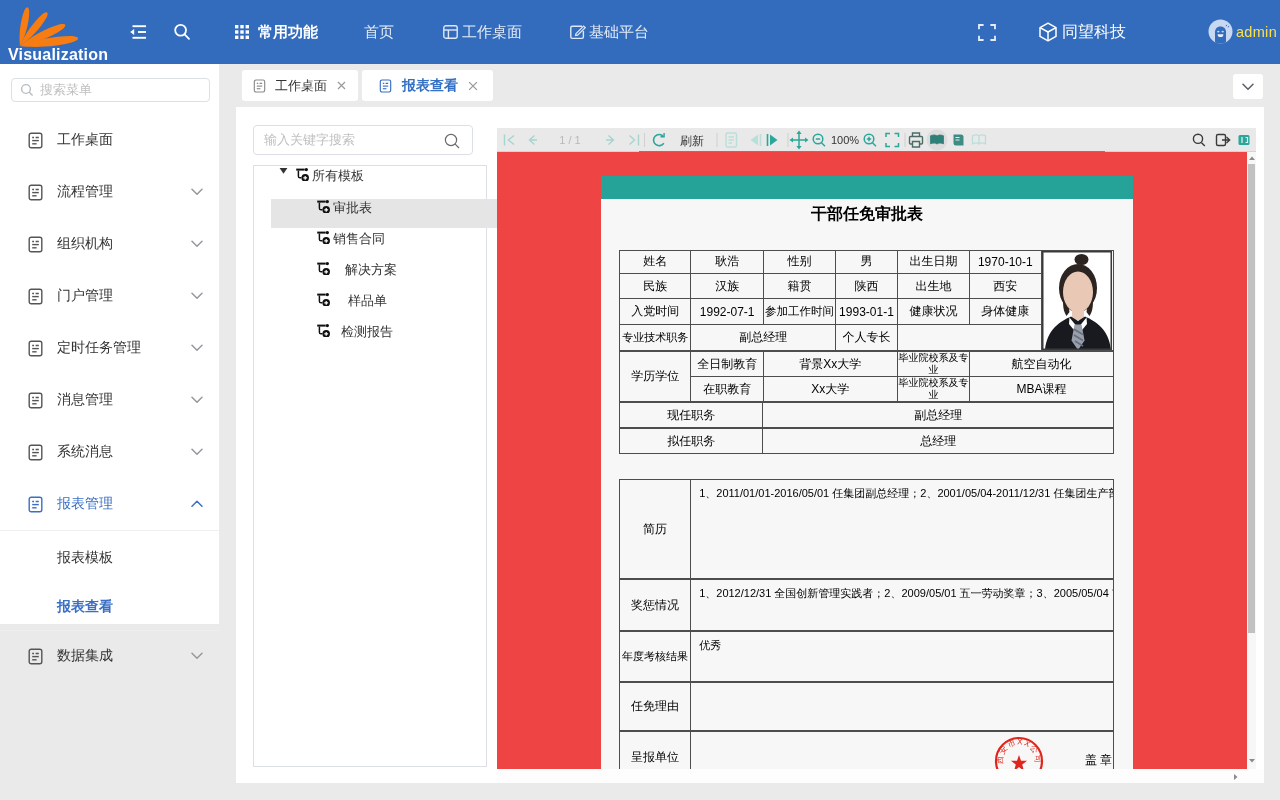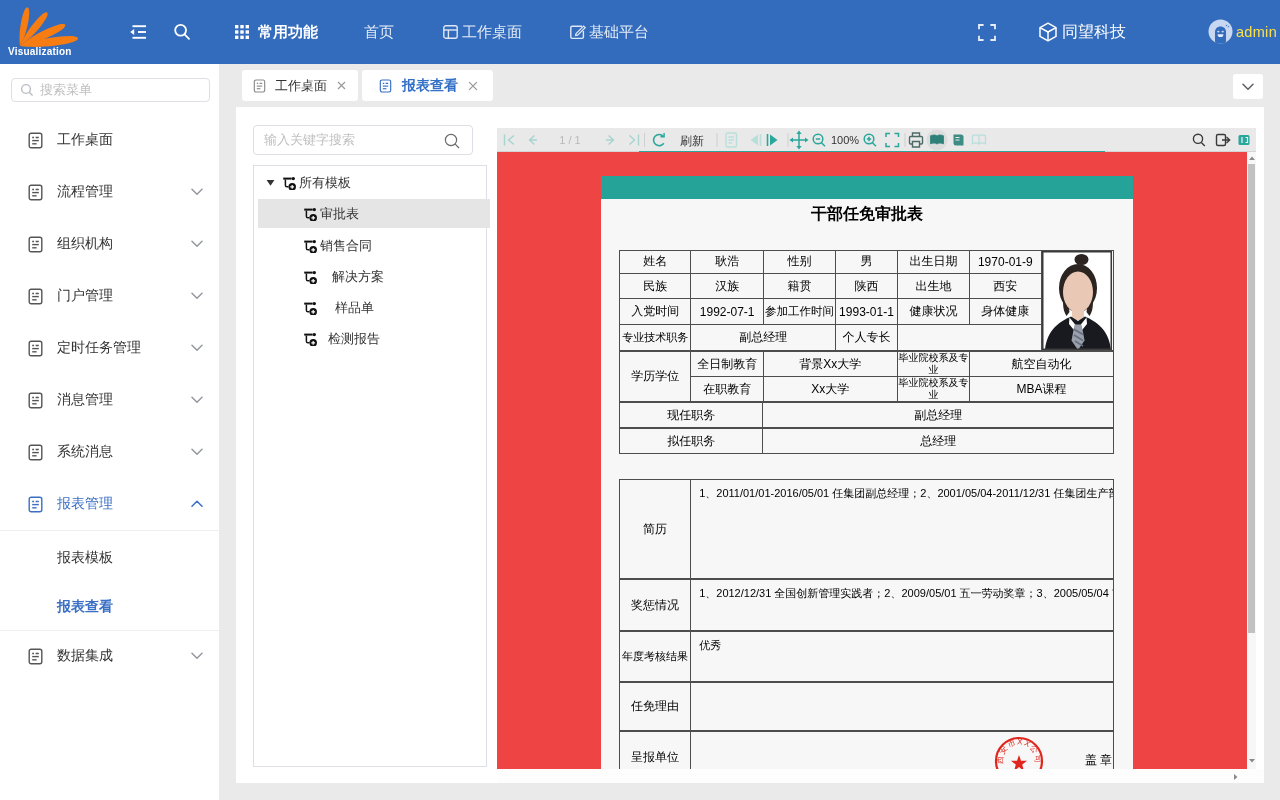--- a/index.html
+++ b/index.html
@@ -2,34 +2,34 @@
 <html><head><meta charset="utf-8">
 <style>
 *{margin:0;padding:0;box-sizing:border-box}
 html,body{width:1280px;height:800px;overflow:hidden}
 body{font-family:"Liberation Sans",sans-serif;background:#eaeaea;position:relative}
 .abs{position:absolute}
 
 #topbar{position:absolute;left:0;top:0;width:1280px;height:64px;background:#336cbc;color:#fff}
 .tb-item{position:absolute;top:0;height:64px;display:flex;align-items:center;color:#e3ebf7;font-size:15px}
 
-#sidebar{position:absolute;left:0;top:64px;width:220px;height:736px;background:#fff;border-right:1px solid #ebebeb}
+#sidebar{position:absolute;left:0;top:64px;width:220px;height:560px;background:#fff;border-right:1px solid #ebebeb}
 #sidesearch{position:absolute;left:11px;top:14px;width:199px;height:24px;border:1px solid #dcdfe6;border-radius:4px;color:#bfbfbf;font-size:13px;display:flex;align-items:center;padding-left:8px}
 .mitem{position:absolute;left:0;width:220px;height:52px;display:flex;align-items:center;font-size:14px;color:#333}
 .mitem .mi{margin-left:28px;margin-right:14px;display:flex}
 .mitem .chev{position:absolute;right:17px}
 .sub{position:absolute;left:57px;font-size:14px;color:#333}
 
 .tab{position:absolute;top:70px;height:31px;background:#fff;border-radius:3px;display:flex;align-items:center;font-size:13px;color:#333}
 #tabchev{position:absolute;left:1233px;top:74px;width:30px;height:25px;background:#fff;border-radius:3px;display:flex;align-items:center;justify-content:center}
 
 #card{position:absolute;left:236px;top:107px;width:1028px;height:676px;background:#fff}
 #treesearch{position:absolute;left:17px;top:18px;width:220px;height:30px;border:1px solid #dcdfe6;border-radius:4px;display:flex;align-items:center;color:#bfbfbf;font-size:13px;padding-left:10px}
 #treebox{position:absolute;left:17px;top:58px;width:234px;height:602px;border:1px solid #dcdfe6}
-.trow{position:absolute;left:4px;width:232px;height:31px;display:flex;align-items:center;font-size:13px;color:#333}
+.trow{position:absolute;left:17px;width:232px;height:31px;display:flex;align-items:flex-start;font-size:13px;color:#333}
 
 #viewer{position:absolute;left:261px;top:0px;width:767px;height:676px;background:#fff}
 #vtoolbar{position:absolute;left:0;top:21px;width:759px;height:24px;background:#e9e9e9;border-bottom:1px solid #d4d4d4}
 #vcanvas{position:absolute;left:0;top:45px;width:750px;height:617px;background:#ef4444;overflow:hidden}
 #vscroll{position:absolute;left:750px;top:45px;width:9px;height:617px;background:#f7f7f7}
 #hscroll{position:absolute;left:0px;top:662px;width:767px;height:14px;background:#fdfdfd}
 
 #page{position:absolute;left:104px;top:24px;width:532px;height:593px;background:#f7f7f7;overflow:hidden}
 #page .band{position:absolute;left:0;top:0;width:532px;height:23px;background:#26a399}
 #page h1{position:absolute;left:0;top:28px;width:532px;text-align:center;font-size:16px;color:#000}
@@ -40,21 +40,21 @@
 <body>
 <div id="topbar">
   <svg class="abs" style="left:6px;top:2px" width="110" height="46" viewBox="0 0 110 46">
     <g fill="#f77c11">
       <path transform="rotate(-79 14 44) translate(14 44)" d="M0 0 C9.8 -3.3 24.6 -4.6 35.7 -2.5 C40.6 -0.9 40.6 0.9 35.7 2.5 C24.6 4.6 9.8 3.3 0 0 Z"></path>
       <path transform="rotate(-51 14 44) translate(14 44)" d="M0 0 C10.8 -3.5 27.0 -4.9 39.1 -2.7 C44.5 -1.0 44.5 1.0 39.1 2.7 C27.0 4.9 10.8 3.5 0 0 Z"></path>
       <path transform="rotate(-25 14 44) translate(14 44)" d="M0 0 C12.5 -3.7 31.2 -5.2 45.2 -2.9 C51.5 -1.0 51.5 1.0 45.2 2.9 C31.2 5.2 12.5 3.7 0 0 Z"></path>
       <path transform="rotate(-7.5 14 44) translate(14 44)" d="M0 0 C14.6 -4.0 36.6 -5.5 53.1 -3.0 C60.4 -1.1 60.4 1.1 53.1 3.0 C36.6 5.5 14.6 4.0 0 0 Z"></path>
     </g>
   </svg>
-  <div class="abs" style="left:8px;top:46px;width:100px;font-size:10px;font-weight:bold;color:#fff;letter-spacing:.2px">Visualization</div>
+  <div class="abs" style="left:8px;top:46px;width:100px;font-size:16px;font-weight:bold;color:#fff;letter-spacing:.2px">Visualization</div>
   <svg class="abs" style="left:127px;top:24px" width="20" height="16" viewBox="0 0 20 16">
     <g stroke="#fff" stroke-width="1.9" fill="none">
         <path d="M5.5 2.2 H19"></path>
         <path d="M11 8 H19"></path>
         <path d="M5.5 13.8 H19"></path>
       </g>
     <path d="M7.2 5.0 V11.0 L3.2 8 Z" fill="#fff"></path>
   </svg>
   <svg class="abs" style="left:172px;top:22px" width="20" height="20" viewBox="0 0 20 20" fill="none" stroke="#fff" stroke-width="1.8">
     <circle cx="8.6" cy="8.2" r="5.4"></circle>
@@ -372,21 +372,21 @@
               <col style="width:71px">
               <col style="width:72px">
             </colgroup>
           <tbody>
               <tr style="height:22px">
                 <td>姓名</td>
                 <td>耿浩</td>
                 <td>性别</td>
                 <td>男</td>
                 <td>出生日期</td>
-                <td>1970-01-9</td>
+                <td>1970-10-1</td>
                 <td rowspan="4" style="padding:0">
             <svg width="70" height="99" viewBox="0 0 70 99" style="display:block;background:#fff">
               <ellipse cx="39.5" cy="8.5" rx="7" ry="5.5" fill="#2b2420"></ellipse>
               <ellipse cx="36" cy="37" rx="19" ry="24" fill="#2b2420"></ellipse>
               <path d="M21 50 C21 58 22.5 62 24.5 65 L27.5 61 L25 48 Z" fill="#2b2420"></path>
               <path d="M51 50 C51 58 49.5 62 47.5 65 L44.5 61 L47 48 Z" fill="#2b2420"></path>
               <ellipse cx="36" cy="41" rx="15" ry="20.5" fill="#e9c8b5"></ellipse>
               <rect x="30" y="57" width="12" height="12" fill="#e9c8b5"></rect>
               <path d="M3 99 C5 78 19 70 29 65.5 L36 70 L43 65.5 C53 70 67 78 69 99 Z" fill="#191a20"></path>
               <path d="M27.5 66.5 L36 77 L44.5 66.5 L45 73 L36 84 L27 73 Z" fill="#fff"></path>

